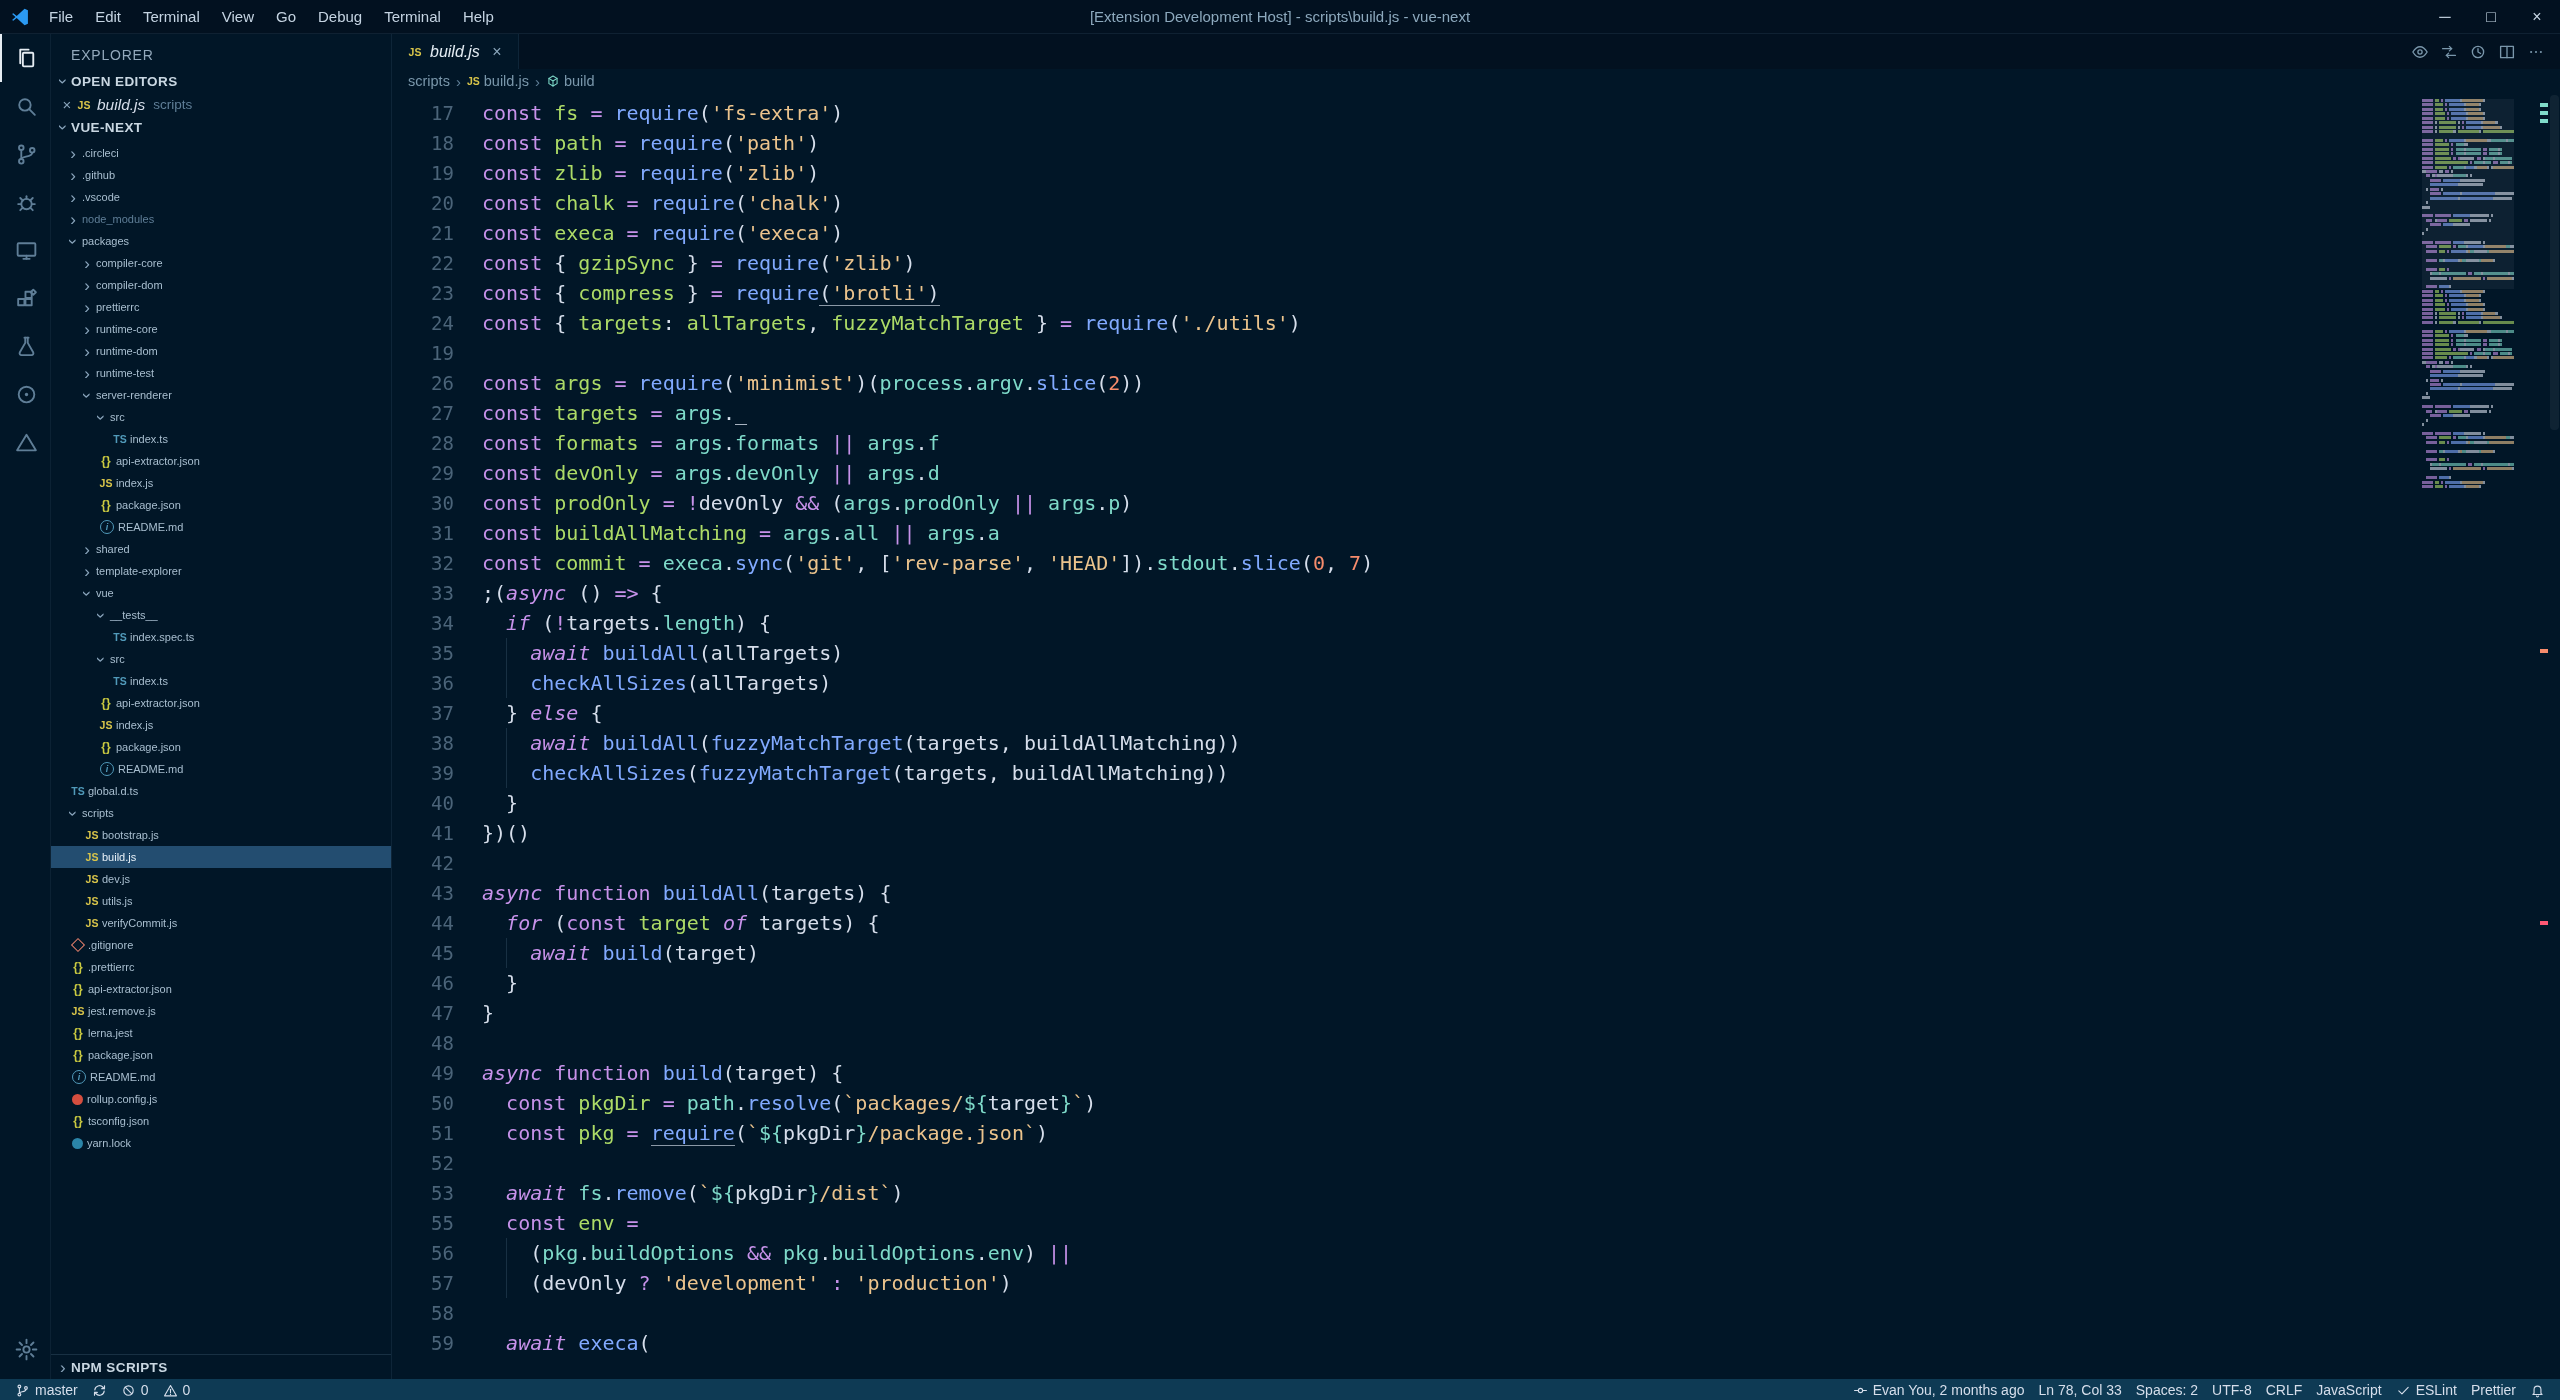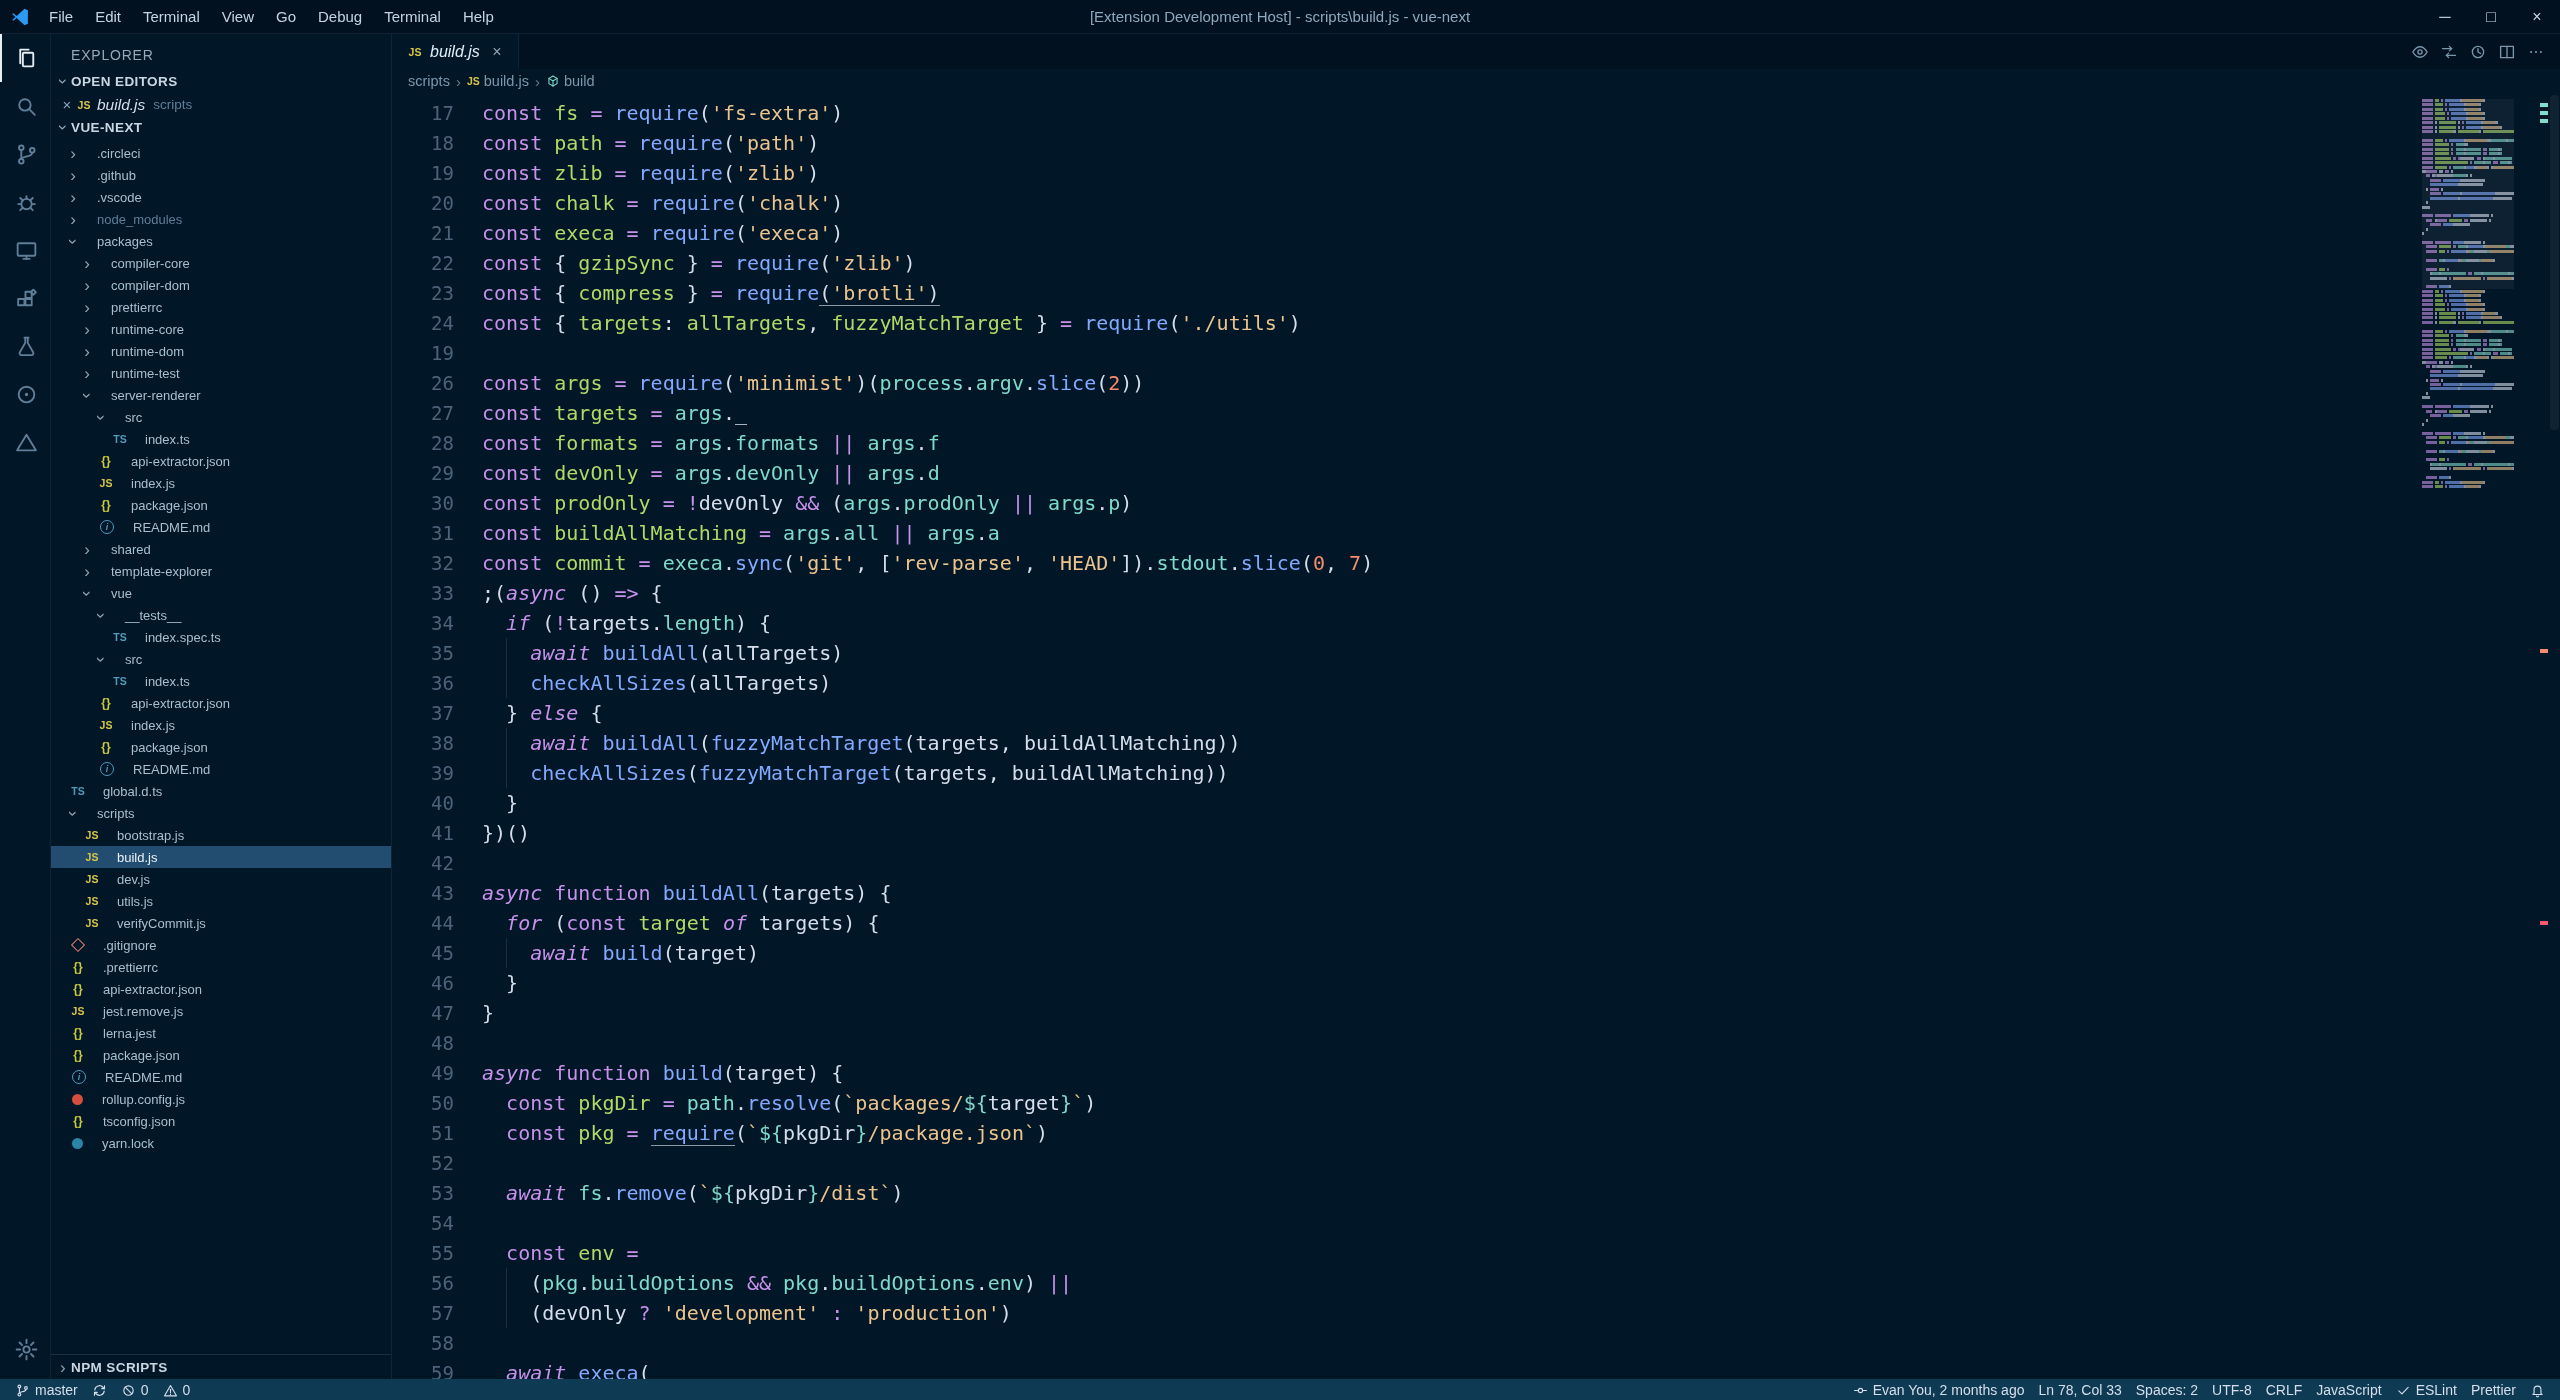--- a/index.html
+++ b/index.html
@@ -29,21 +29,21 @@
   .sb-title{height:36px;line-height:42px;padding-left:20px;font-size:14px;color:#93a9bc;letter-spacing:.8px}
   .sb-header{height:23px;display:flex;align-items:center;font-weight:bold;font-size:13.5px;color:#c9d7e2;padding-left:4px;letter-spacing:.4px}
   .chev{display:inline-block;width:16px;flex:none;text-align:center;color:#89a4bb;font-size:17px;line-height:1;font-weight:normal}
   .chev.exp{transform:rotate(90deg)}
   .oe-row{height:23px;display:flex;align-items:center;padding-left:8px}
   .oe-close{width:16px;text-align:center;color:#89a4bb;font-size:15px;flex:none}
   .oe-label{font-style:italic;color:#d6deeb;font-size:15.5px;margin-left:4px}
   .oe-path{color:#5f7e97;font-size:13.5px;margin-left:8px}
   .tree{flex:1;overflow:hidden;padding-top:3px}
   .tree-row{height:22px;display:flex;align-items:center;color:#a9bfd0}
-  .tree-label{font-size:13px;white-space:nowrap;margin-left:16px}
+  .tree-label{font-size:11px;white-space:nowrap;margin-left:1px}
   .tree-row.dim .tree-label{color:#5f7e97}
   .tree-row.selected{background:#234d70}
   .tree-row.selected .tree-label{color:#e8f1f8}
   .chev-spacer{width:4px;flex:none}
   .fi{width:18px;flex:none;font-weight:bold;font-size:10.5px;display:inline-flex;align-items:center;justify-content:center;font-family:"Liberation Sans",sans-serif;font-style:normal}
   .fi-js{color:#d8c44a}
   .fi-ts{color:#519aba}
   .fi-json{color:#cbcb41;font-size:12px}
   .fi-md{color:#519aba;border:1px solid #519aba;border-radius:50%;width:12px;height:12px;flex:none;font-size:9px;font-style:italic;margin:0 3px}
   .fi-git{width:8px;height:8px;border:1.5px solid #e8816c;transform:rotate(45deg);margin:0 4px}
@@ -677,24 +677,20 @@
           </div>
           <div class="code-line">
             <span class="ln">52</span>
             <span class="lc"></span>
           </div>
           <div class="code-line">
             <span class="ln">53</span>
             <span class="lc"><span class="tk-p">  </span><span class="tk-ki">await</span><span class="tk-p"> </span><span class="tk-t">fs</span><span class="tk-p">.</span><span class="tk-f">remove</span><span class="tk-p">(</span><span class="tk-s">`</span><span class="tk-t">${</span><span class="tk-p">pkgDir</span><span class="tk-t">}</span><span class="tk-s">/dist`</span><span class="tk-p">)</span></span>
           </div>
           <div class="code-line">
-            <span class="ln">54</span>
-            <span class="lc"></span>
-          </div>
-          <div class="code-line">
             <span class="ln">55</span>
             <span class="lc"><span class="tk-p">  </span><span class="tk-k">const</span><span class="tk-p"> </span><span class="tk-v">env</span><span class="tk-p"> </span><span class="tk-k">=</span></span>
           </div>
           <div class="code-line">
             <span class="ln">56</span>
             <span class="lc"><span class="guide" style="left: 24.1px;"></span><span class="tk-p">    (</span><span class="tk-t">pkg</span><span class="tk-p">.</span><span class="tk-t">buildOptions</span><span class="tk-p"> </span><span class="tk-k">&amp;&amp;</span><span class="tk-p"> </span><span class="tk-t">pkg</span><span class="tk-p">.</span><span class="tk-t">buildOptions</span><span class="tk-p">.</span><span class="tk-t">env</span><span class="tk-p">) </span><span class="tk-k">||</span></span>
           </div>
           <div class="code-line">
             <span class="ln">57</span>
             <span class="lc"><span class="guide" style="left: 24.1px;"></span><span class="tk-p">    (</span><span class="tk-p">devOnly</span><span class="tk-p"> </span><span class="tk-k">?</span><span class="tk-p"> </span><span class="tk-s">'development'</span><span class="tk-p"> </span><span class="tk-k">:</span><span class="tk-p"> </span><span class="tk-s">'production'</span><span class="tk-p">)</span></span>

